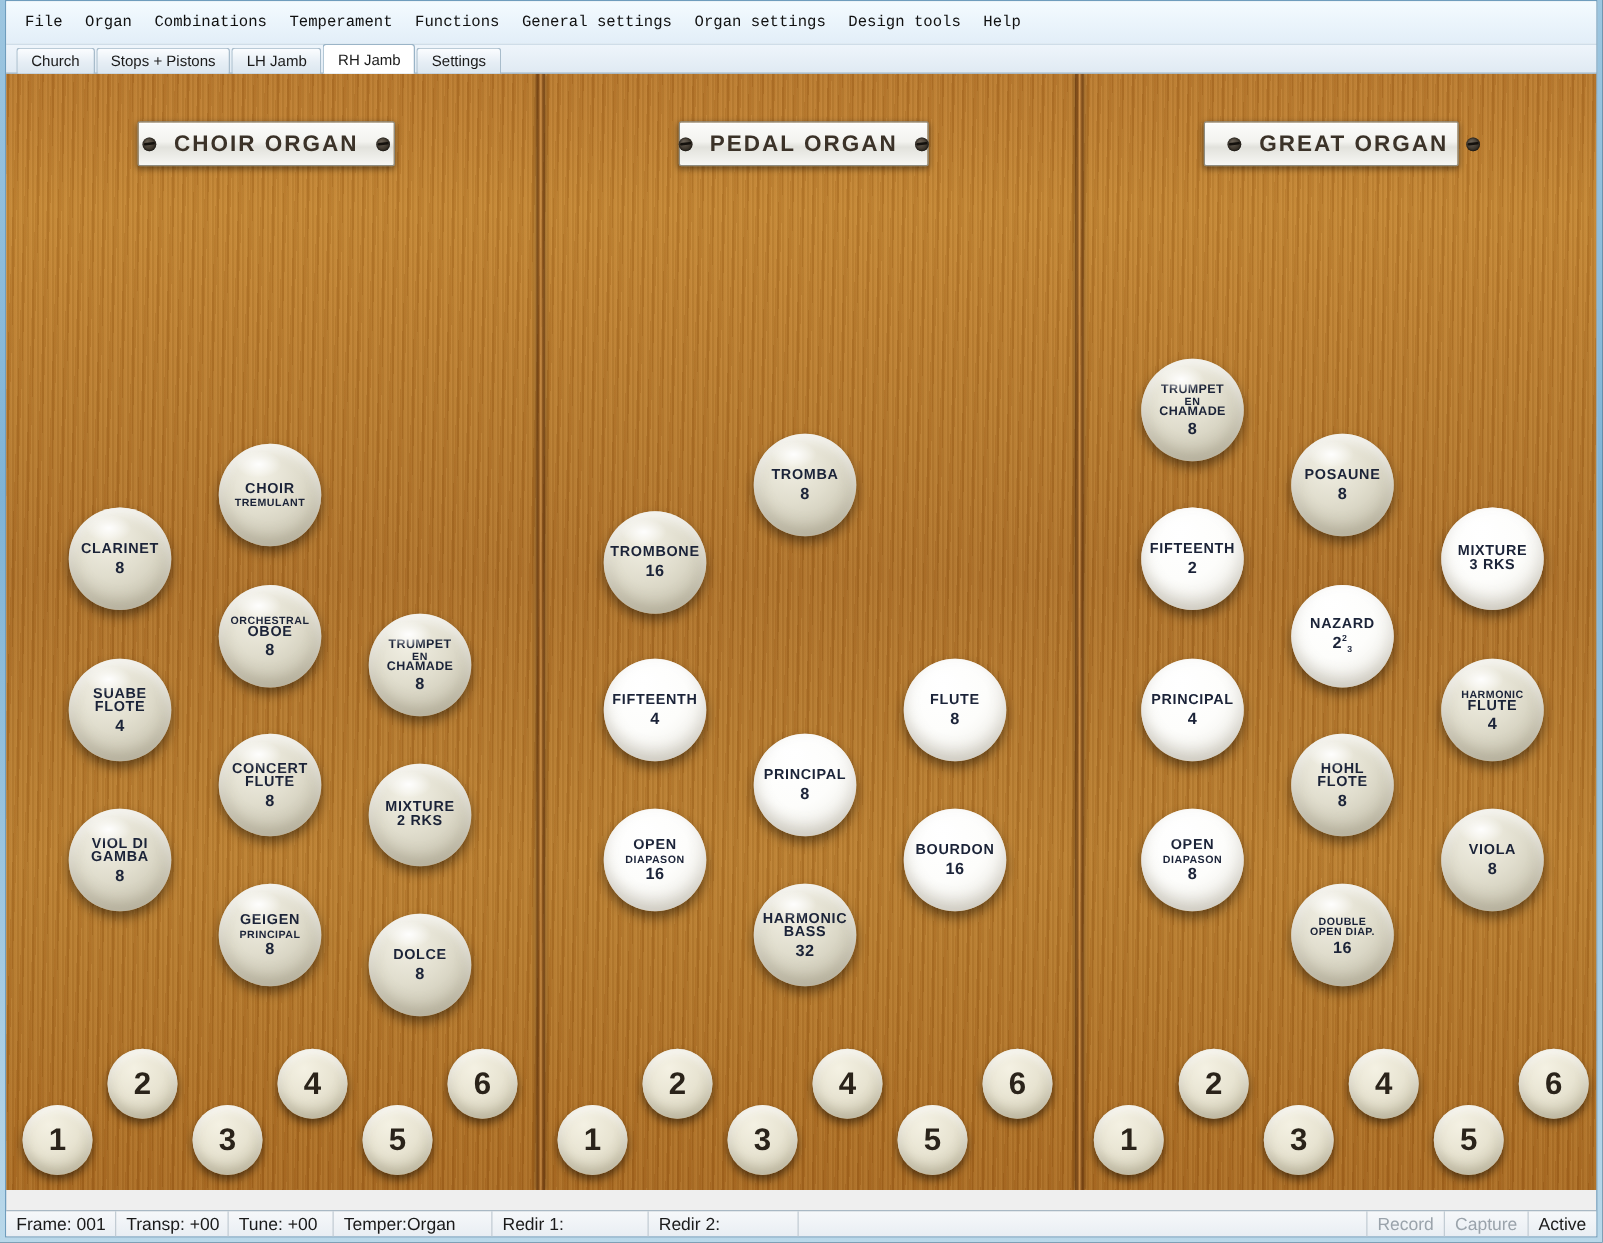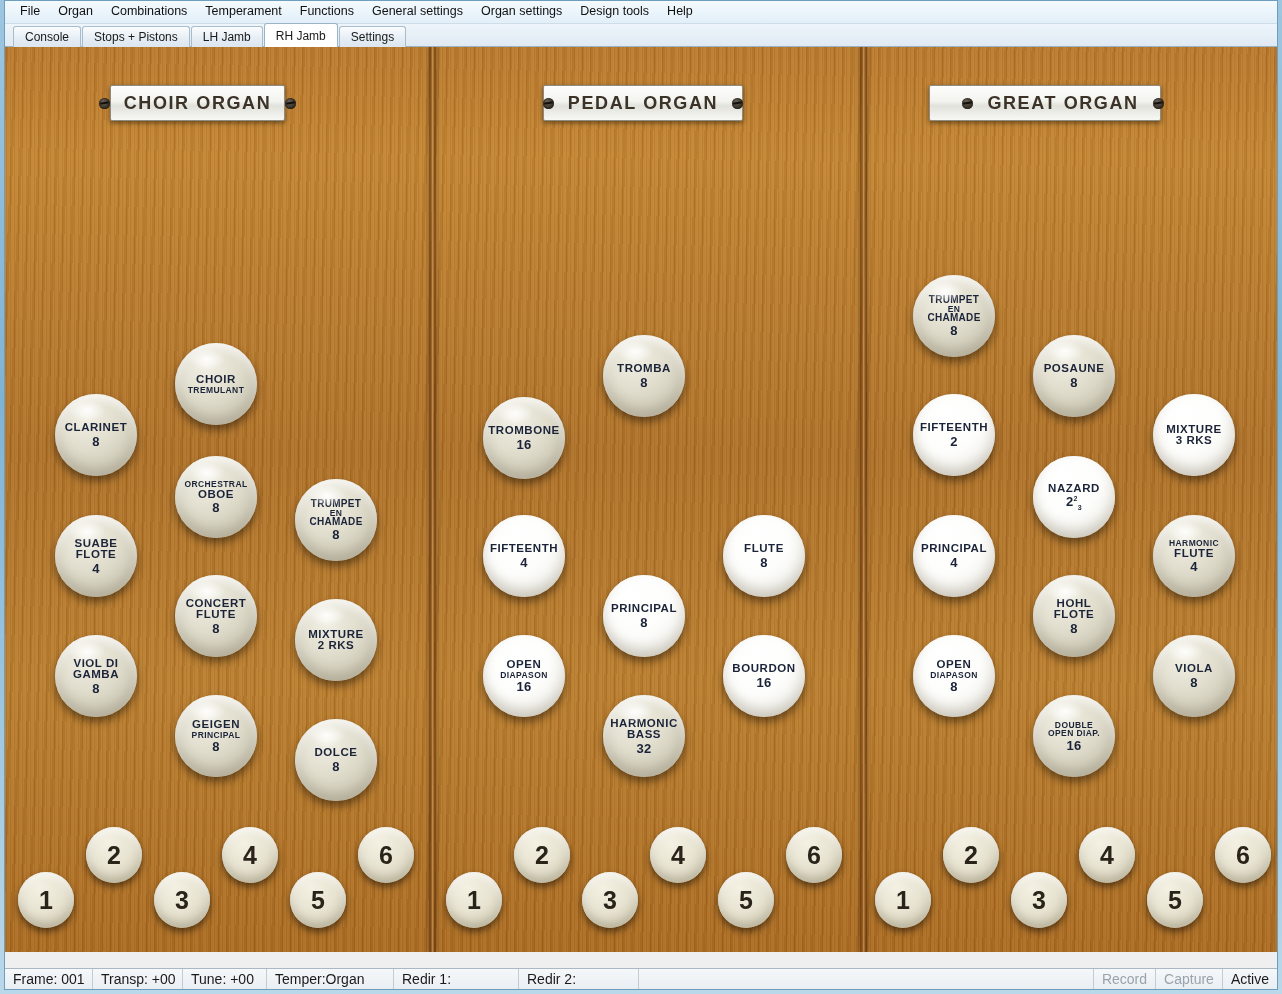--- a/index.html
+++ b/index.html
@@ -72,25 +72,26 @@
     flex: 1;
     margin: 0 4px 4px 4px;
     border: 1px solid #6f9dbd;
     background: #efefef;
     display: flex; flex-direction: column;
     position: relative;
   }
 
   
   #menubar {
-    height: 23px;
+    height: 35px;
     background: linear-gradient(180deg,#f4fbff 0%, #e2eef8 100%);
     border-bottom: 1px solid #cfdde8;
-    display: flex; 
+    display: flex; align-items: center;
     padding-left: 6px;
+    font-family: Liberation Mono, monospace;
   }
   .menuitem {
     font-size: 12.5px; color: #111; padding: 3px 9px;
     white-space: nowrap; cursor: default;
   }
 
   
   #tabstrip {
     height: 23px;
     background: linear-gradient(180deg,#eef5fb 0%, #e0eaf3 100%);
@@ -265,42 +266,42 @@
       <div class="menuitem">Combinations</div>
       <div class="menuitem">Temperament</div>
       <div class="menuitem">Functions</div>
       <div class="menuitem">General settings</div>
       <div class="menuitem">Organ settings</div>
       <div class="menuitem">Design tools</div>
       <div class="menuitem">Help</div>
     </div>
 
     <div id="tabstrip">
-      <div class="tab">Console</div>
+      <div class="tab">Church</div>
       <div class="tab">Stops + Pistons</div>
       <div class="tab">LH Jamb</div>
       <div class="tab active">RH Jamb</div>
       <div class="tab">Settings</div>
     </div>
 
     <div id="jamb">
       <div class="divider" style="left:424px;"></div>
       <div class="divider" style="left:855px;"></div>
 
-      <div class="nameplate" style="left:105px; top:38px; width:175px;">
+      <div class="nameplate" style="left:105px; top:38px; width:206px;">
         <span class="screw"></span>
         <span class="txt">CHOIR ORGAN</span>
         <span class="screw"></span>
       </div>
       <div class="nameplate" style="left:538px; top:38px; width:200px;">
         <span class="screw"></span>
         <span class="txt">PEDAL  ORGAN</span>
         <span class="screw"></span>
       </div>
-      <div class="nameplate" style="left:924px; top:38px; width:232px;padding-left:45px;">
+      <div class="nameplate" style="left:958px; top:38px; width:204px;padding-left:45px;">
         <span class="screw"></span>
         <span class="txt">GREAT ORGAN</span>
         <span class="screw"></span>
       </div>
 
       <div class="stop off" style="left:170px; top:296px;">
         <span class="ln">CHOIR</span>
         <span class="ln small">TREMULANT</span>
       </div>
       <div class="stop off" style="left:50px; top:347px;">

